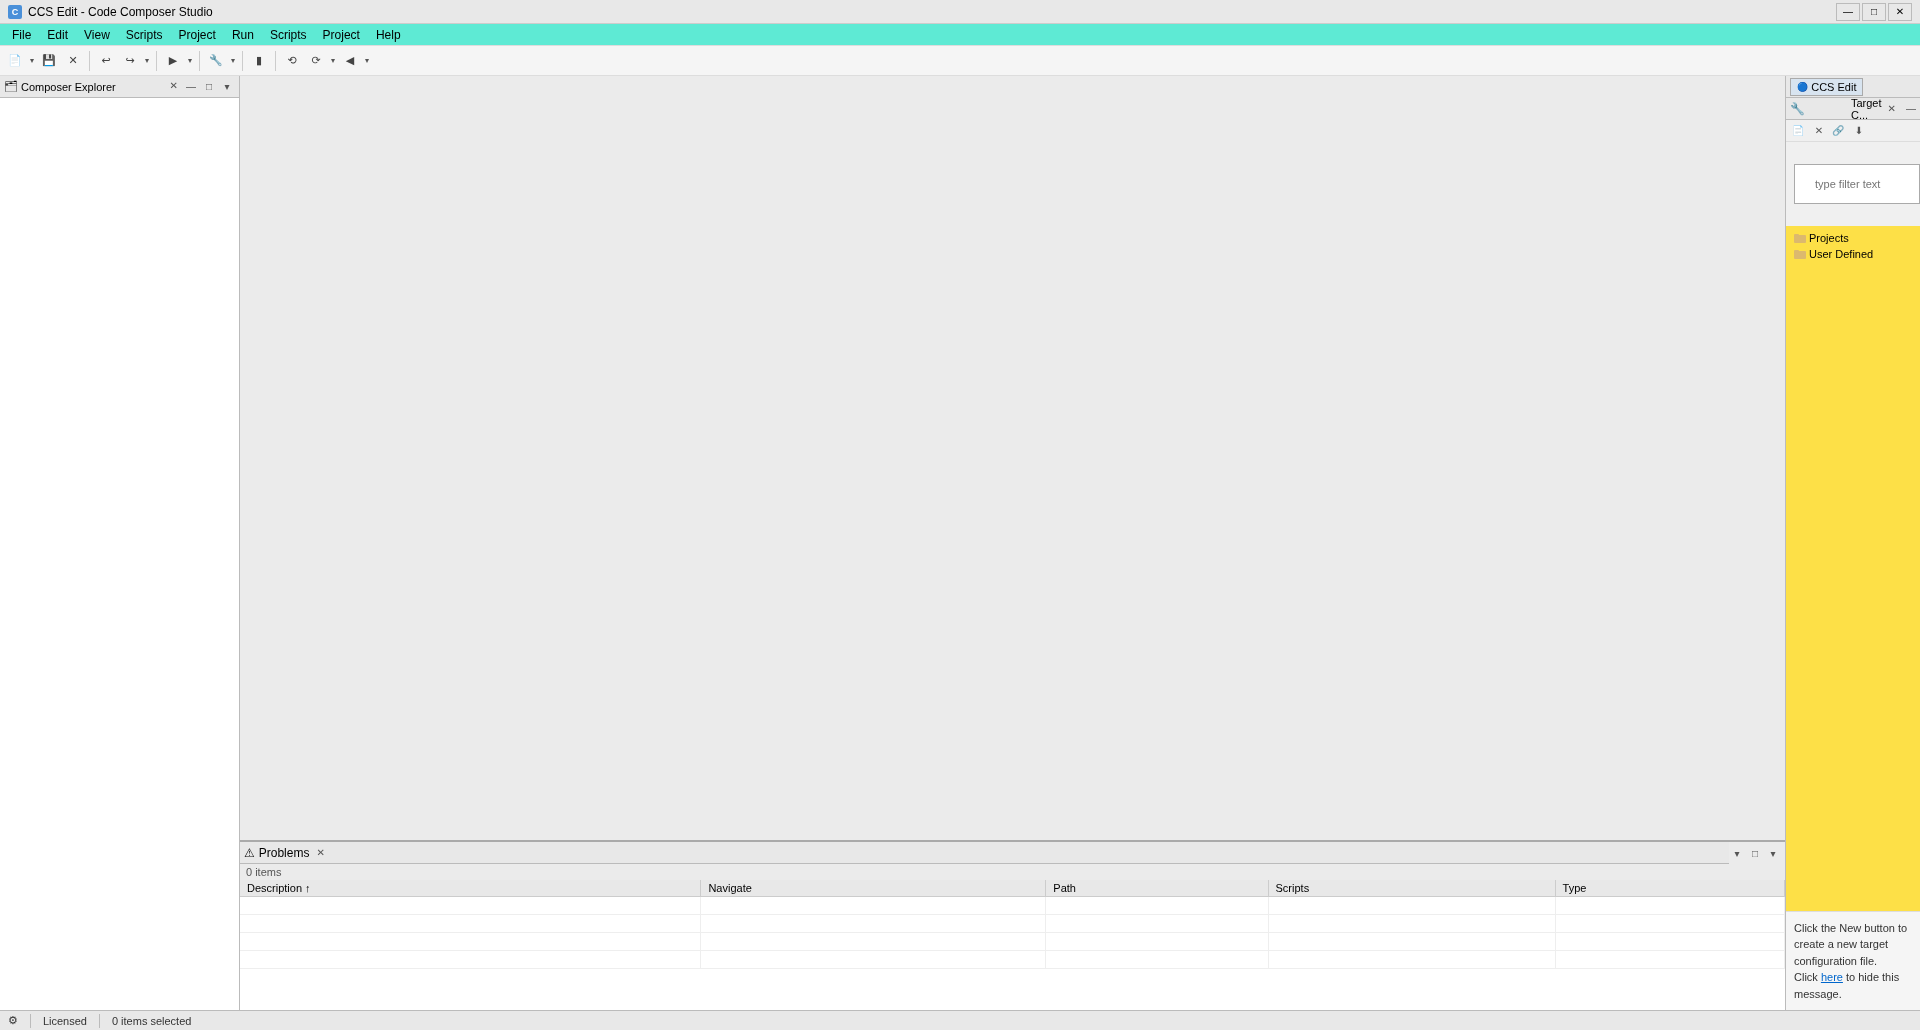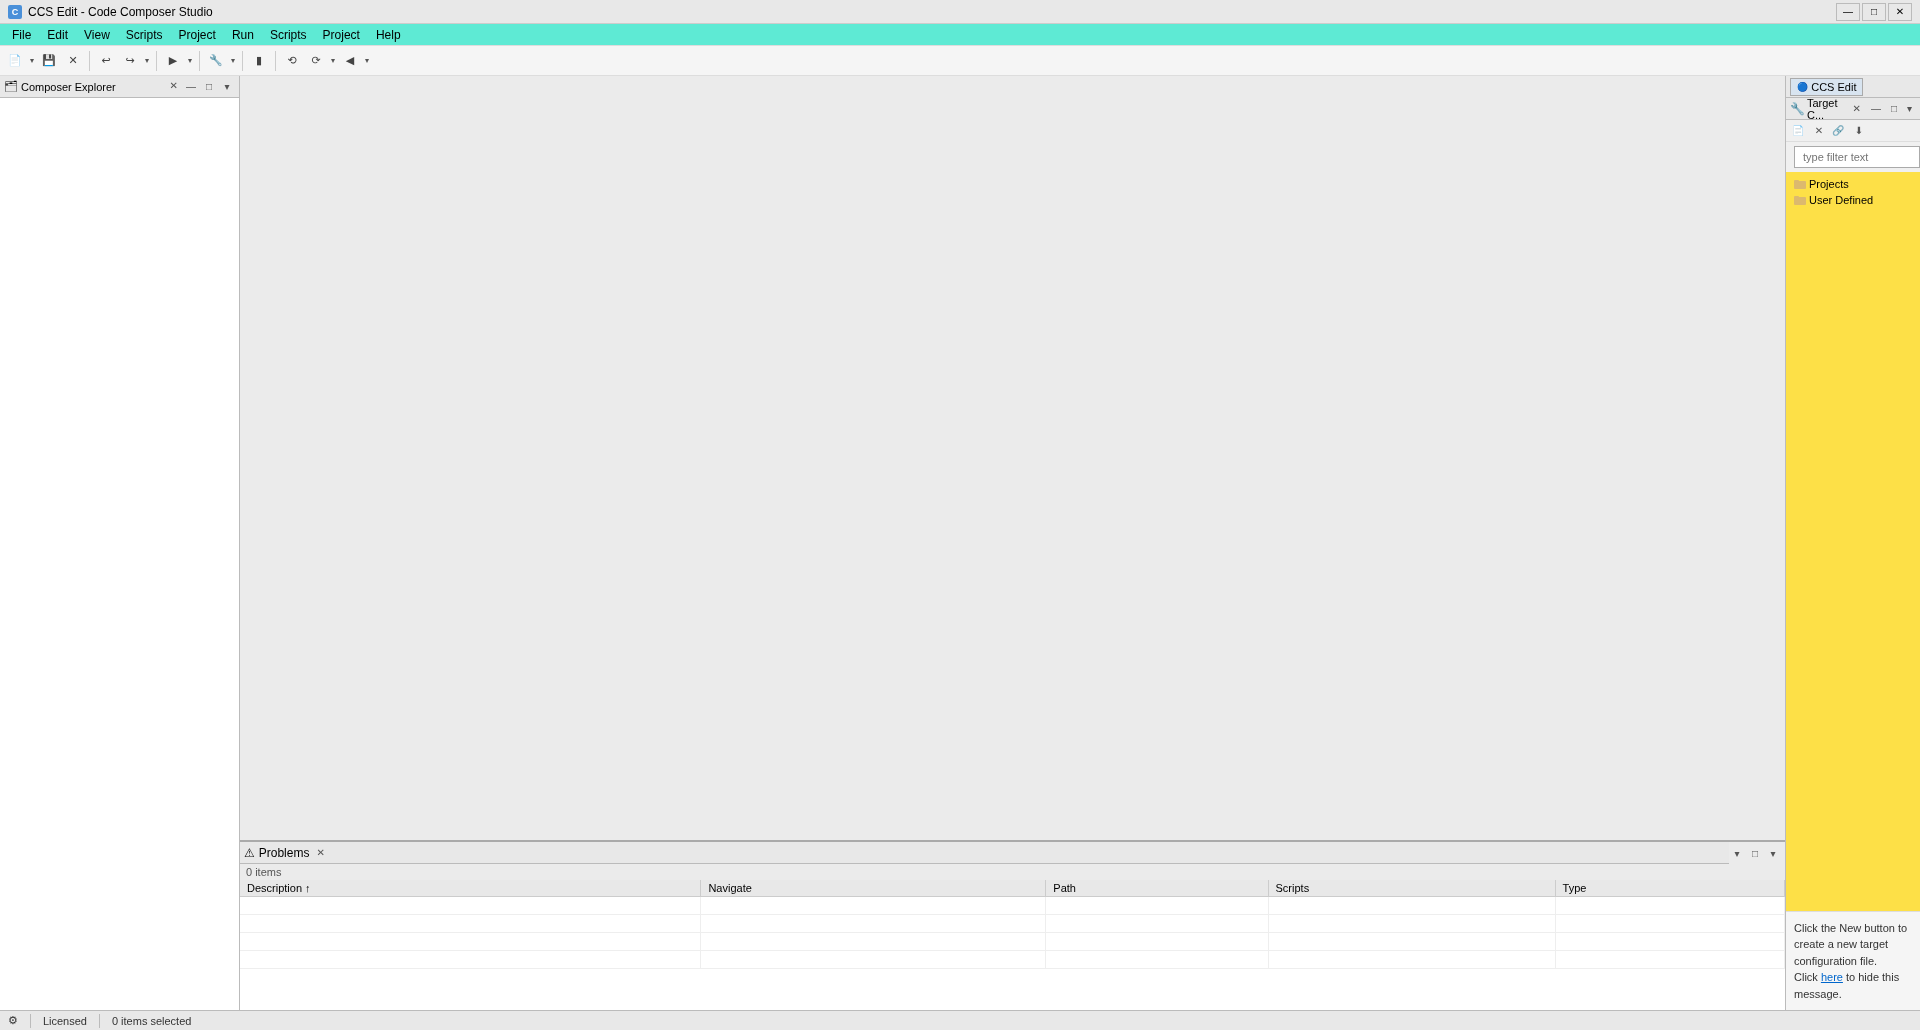--- a/index.html
+++ b/index.html
@@ -273,26 +273,26 @@
       display: flex;
       align-items: center;
       justify-content: center;
       cursor: pointer;
       font-size: 10px;
       color: #555;
       border: 1px solid transparent;
     }
     .filter-input {
       width: 100%;
-      height: 22px;
+      height: 40px;
       border: 1px solid #aaa;
       background: #fff;
-      padding: 0 8px;
-      font-size: 11px;
-      margin: 2px 4px;
+      padding: 0 20px;
+      font-size: 11px;
+      margin: 20px 4px;
       outline: none;
     }
     .right-panel-body {
       flex: 1;
       background: #fde047;
       overflow: auto;
       padding: 4px;
     }
     .tree-item {
       display: flex;
@@ -507,21 +507,21 @@
 
     <div style="height:22px; background:#e8e8e8; border-bottom:1px solid #bbb; display:flex; align-items:center; padding:0 4px; gap:2px;">
       <div class="perspective-tab">
         <span style="font-size:9px;">🔵</span>
         <span style="font-size:11px;">CCS Edit</span>
       </div>
     </div>
 
     <div class="right-panel-tabs">
       <span>🔧</span>
-      <span style="flex:1; font-size:11px;">Target C...</span>
+      <span style="flex:1; font-size:11px;margin-left:44px;">Target C...</span>
       <span class="right-tab-btn">✕</span>
       <span class="right-tab-btn">—</span>
       <span class="right-tab-btn">□</span>
       <span class="right-tab-btn">▾</span>
     </div>
 
     <div class="right-panel-toolbar">
       <div class="right-toolbar-btn" title="New">📄</div>
       <div class="right-toolbar-btn" title="Delete">✕</div>
       <div class="right-toolbar-btn" title="Link">🔗</div>

